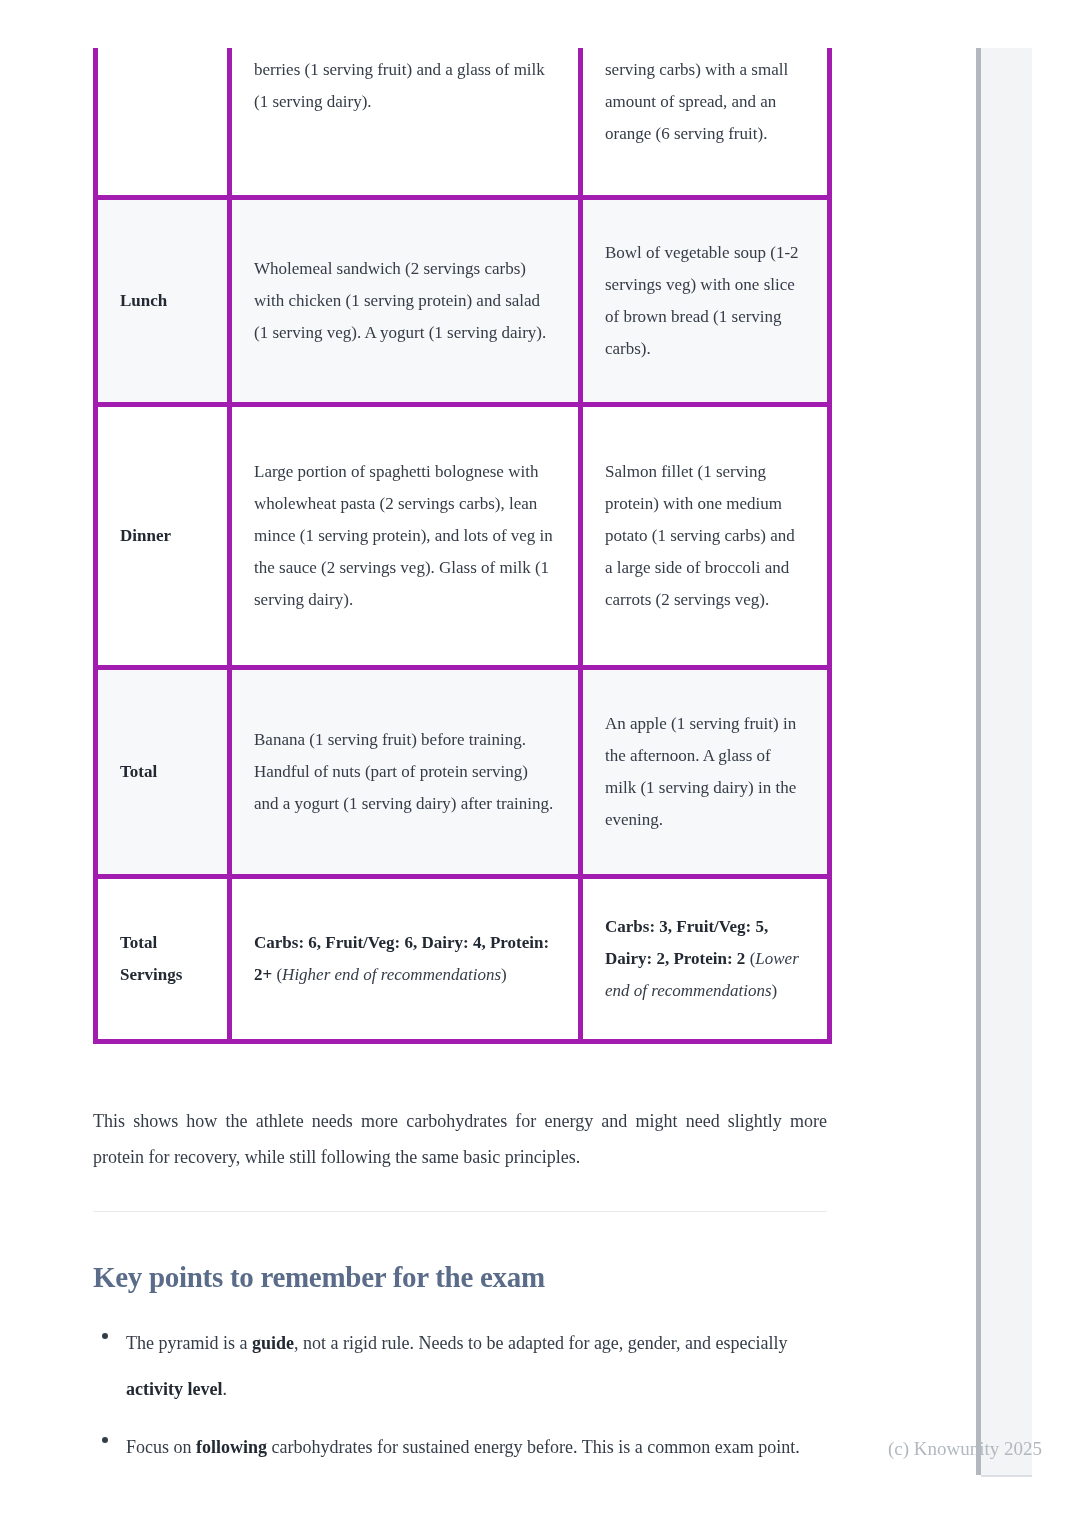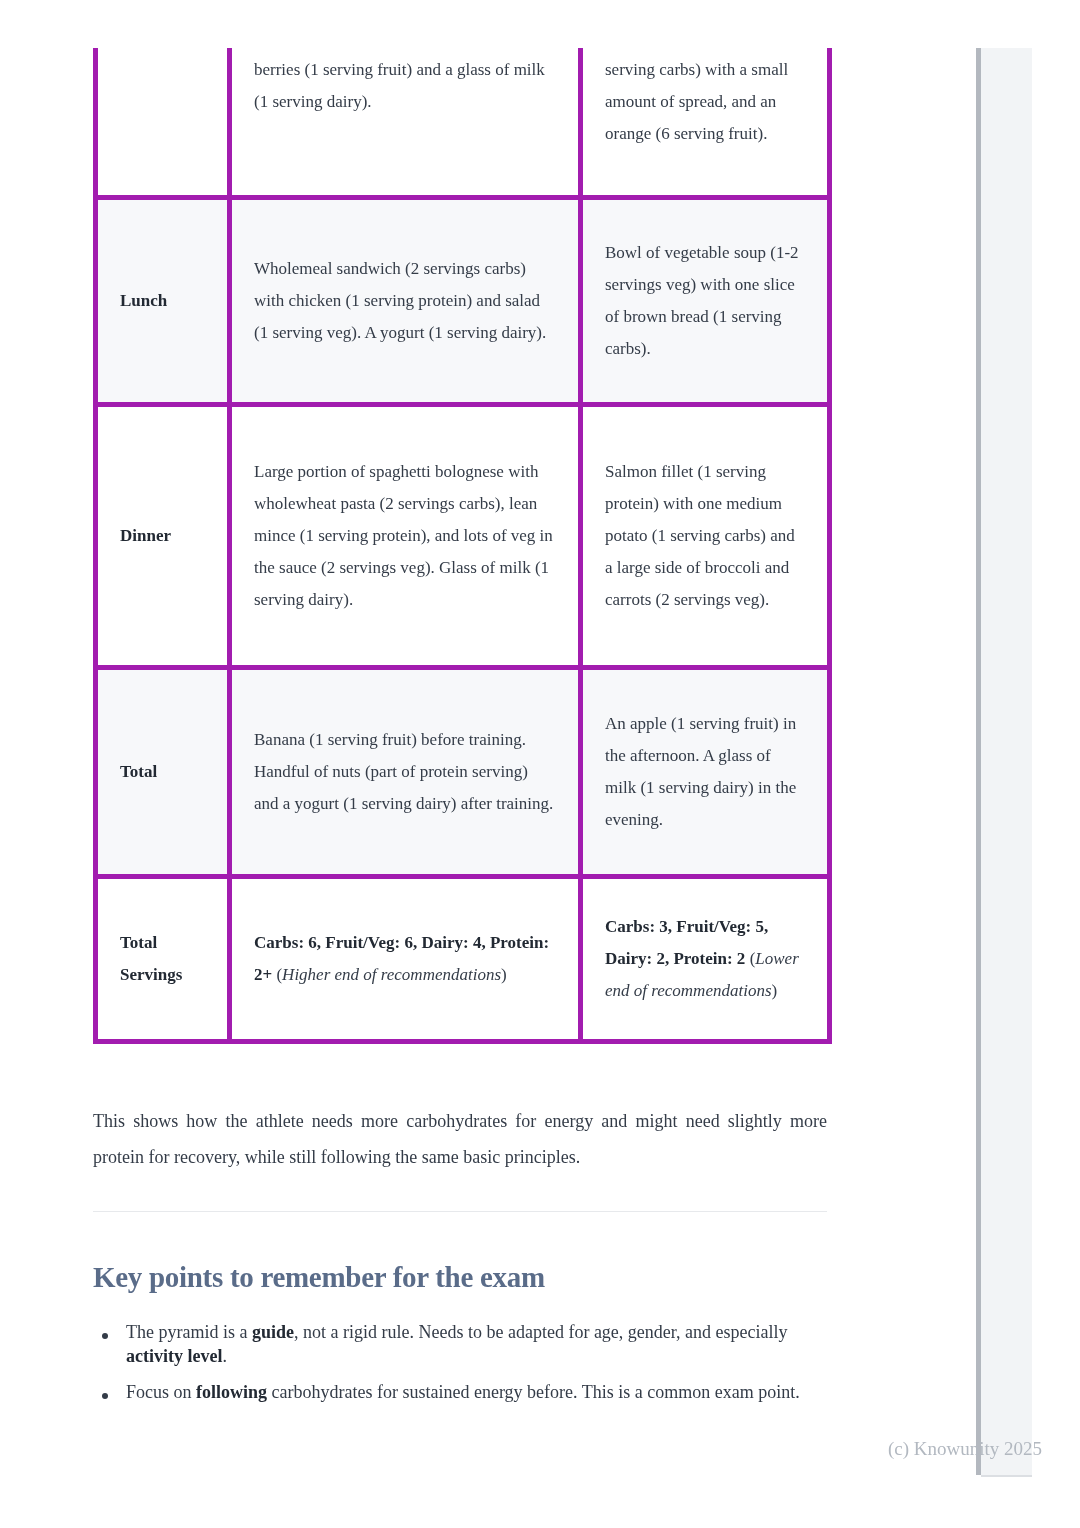--- a/index.html
+++ b/index.html
@@ -90,21 +90,21 @@
 
   
   .bullets {
     margin-top: 26px;
     list-style: none;
   }
   .bullets li {
     position: relative;
     padding-left: 33px;
     font-size: 18px;
-    line-height: 24px;
+    line-height: 46px;
     color: #343c48;
     margin-bottom: 12px;
     width: 734px;
   }
   .bullets li .dot {
     position: absolute;
     left: 9px;
     top: 13px;
     width: 6px;
     height: 6px;

